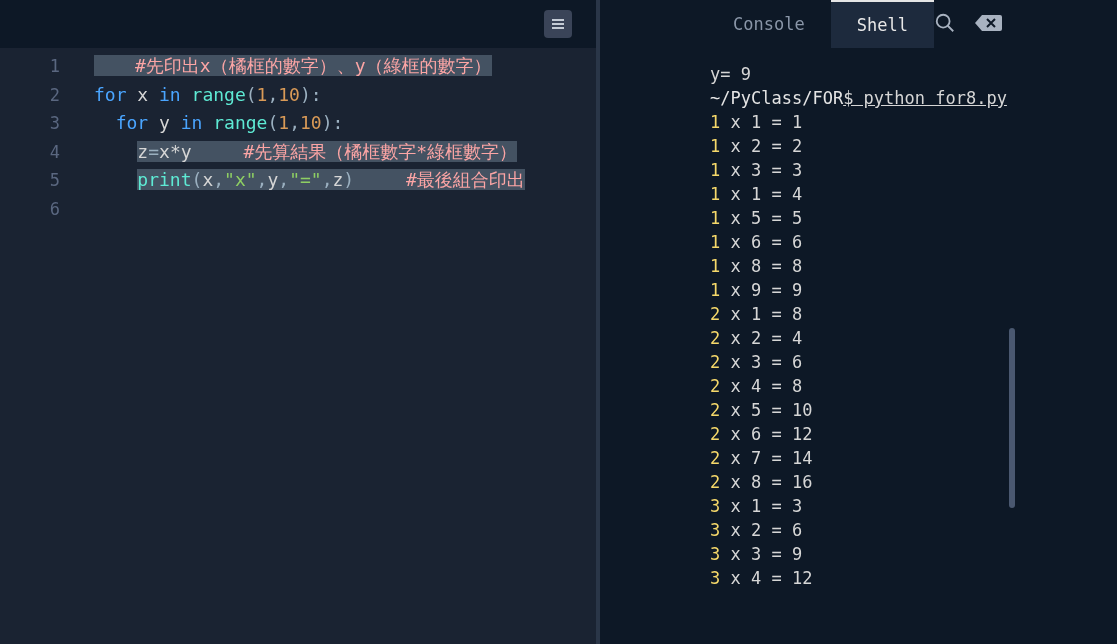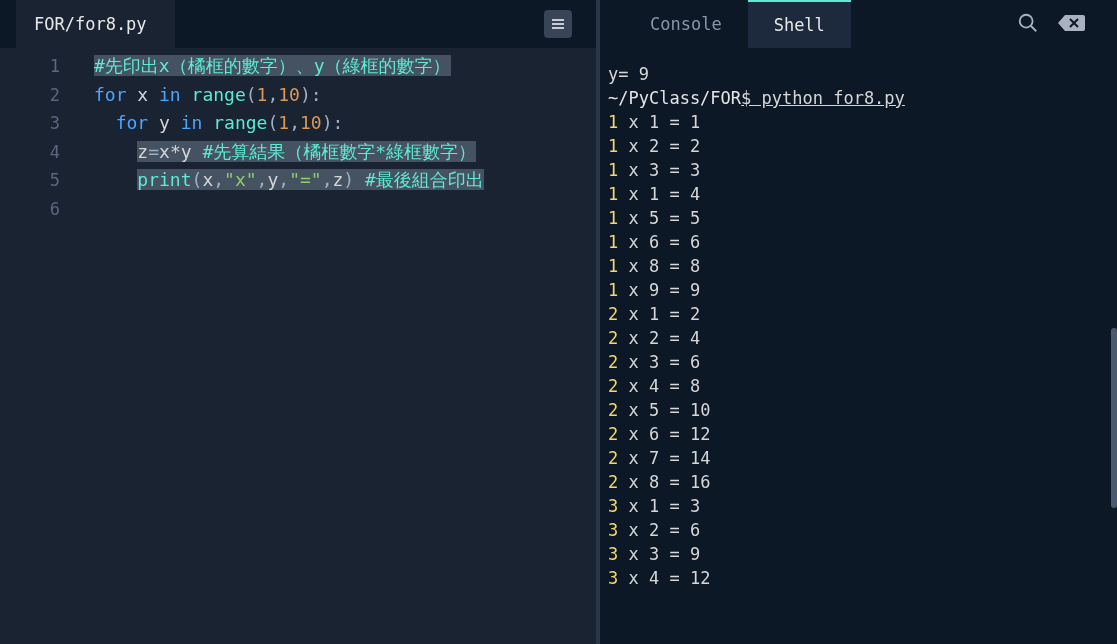--- a/index.html
+++ b/index.html
@@ -20,20 +20,21 @@
     display: flex;
     flex-direction: column;
   }
   .right-panel {
     flex: 1;
     height: 100%;
     background: #0d1826;
     display: flex;
     flex-direction: column;
     border-left: 4px solid #2a3648;
+    align-items: center;
   }
   .editor-header {
     height: 48px;
     background: #0d1826;
     display: flex;
     align-items: center;
     padding: 0 16px;
   }
   .tab {
     background: #1a2332;
@@ -83,21 +84,21 @@
   }
   .code-line {
     height: 28.5px;
     white-space: pre;
     padding-left: 16px;
   }
   .hl-bg {
     background: #445262;
     display: inline;
   }
-  .tok-comment { color: #5eead4; }
+  .tok-comment { color: #fca5a5; padding-left: 41px; }
   .tok-keyword { color: #4aa5ff; }
   .tok-var { color: #d6d6d6; }
   .tok-func { color: #5eead4; }
   .tok-punct { color: #9bb0c0; }
   .tok-num { color: #d99a57; }
   .tok-str { color: #8ecf63; }
 
   .terminal-header {
     height: 48px;
     background: #0d1826;
@@ -110,21 +111,21 @@
     color: #8a96a8;
     font-size: 17px;
     height: 48px;
     display: flex;
     align-items: center;
     cursor: pointer;
   }
   .terminal-tab.active {
     background: #1d2a3d;
     color: #e8e8e8;
-    border-top: 2px solid #5eead4;
+    border-top: 2px solid #e5e5e5;
   }
   .terminal-icons {
     margin-left: auto;
     display: flex;
     align-items: center;
     gap: 18px;
     padding-right: 8px;
   }
   .terminal-body {
     flex: 1;
@@ -150,23 +151,20 @@
     height: 180px;
     background: #4a5870;
     border-radius: 3px;
   }
 </style>
 </head>
 <body>
 
 <div class="left-panel">
   <div class="editor-header">
-    <div class="tab">
-      <span>FOR/for8.py</span>
-    </div>
     <div class="header-spacer"></div>
     <div class="menu-icon">
       <svg width="16" height="16" viewBox="0 0 16 16">
           <rect x="2" y="3" width="12" height="2"></rect>
           <rect x="2" y="7" width="12" height="2"></rect>
           <rect x="2" y="11" width="12" height="2"></rect>
         </svg>
     </div>
   </div>
   <div class="editor-body">
@@ -217,21 +215,21 @@
     <div class="term-line"><span class="term-prompt-path">~/PyClass/FOR</span><span class="term-prompt-dollar">$ python for8.py</span></div>
     <div id="term-output">
         <div class="term-line"><span class="term-num-1">1</span><span class="term-txt"> x 1 = 1</span></div>
         <div class="term-line"><span class="term-num-1">1</span><span class="term-txt"> x 2 = 2</span></div>
         <div class="term-line"><span class="term-num-1">1</span><span class="term-txt"> x 3 = 3</span></div>
         <div class="term-line"><span class="term-num-1">1</span><span class="term-txt"> x 1 = 4</span></div>
         <div class="term-line"><span class="term-num-1">1</span><span class="term-txt"> x 5 = 5</span></div>
         <div class="term-line"><span class="term-num-1">1</span><span class="term-txt"> x 6 = 6</span></div>
         <div class="term-line"><span class="term-num-1">1</span><span class="term-txt"> x 8 = 8</span></div>
         <div class="term-line"><span class="term-num-1">1</span><span class="term-txt"> x 9 = 9</span></div>
-        <div class="term-line"><span class="term-num-1">2</span><span class="term-txt"> x 1 = 2</span></div>
+        <div class="term-line"><span class="term-num-1">2</span><span class="term-txt"> x 1 = 8</span></div>
         <div class="term-line"><span class="term-num-1">2</span><span class="term-txt"> x 2 = 4</span></div>
         <div class="term-line"><span class="term-num-1">2</span><span class="term-txt"> x 3 = 6</span></div>
         <div class="term-line"><span class="term-num-1">2</span><span class="term-txt"> x 4 = 8</span></div>
         <div class="term-line"><span class="term-num-1">2</span><span class="term-txt"> x 5 = 10</span></div>
         <div class="term-line"><span class="term-num-1">2</span><span class="term-txt"> x 6 = 12</span></div>
         <div class="term-line"><span class="term-num-1">2</span><span class="term-txt"> x 7 = 14</span></div>
         <div class="term-line"><span class="term-num-1">2</span><span class="term-txt"> x 8 = 16</span></div>
         <div class="term-line"><span class="term-num-1">3</span><span class="term-txt"> x 1 = 3</span></div>
         <div class="term-line"><span class="term-num-1">3</span><span class="term-txt"> x 2 = 6</span></div>
         <div class="term-line"><span class="term-num-1">3</span><span class="term-txt"> x 3 = 9</span></div>

